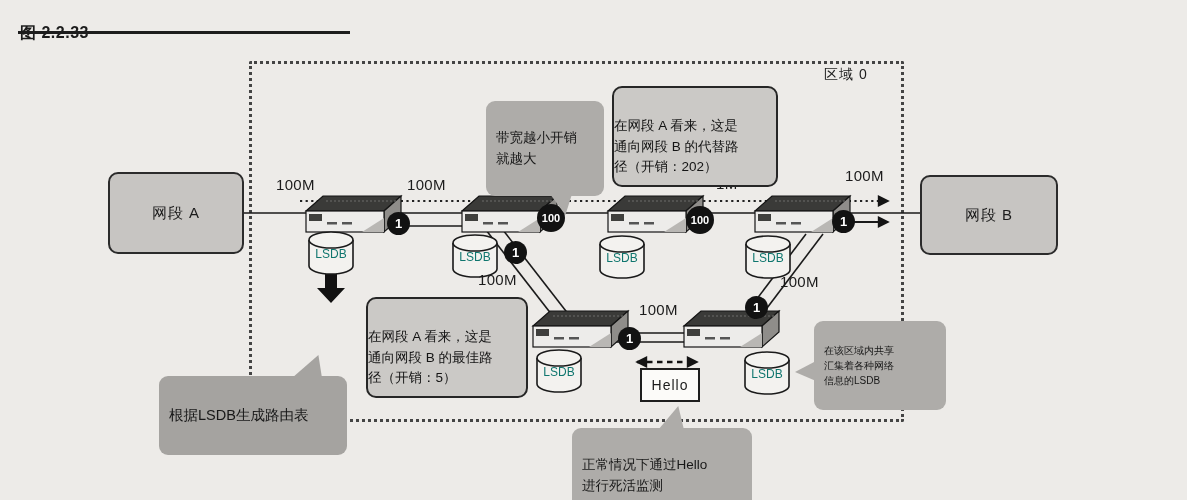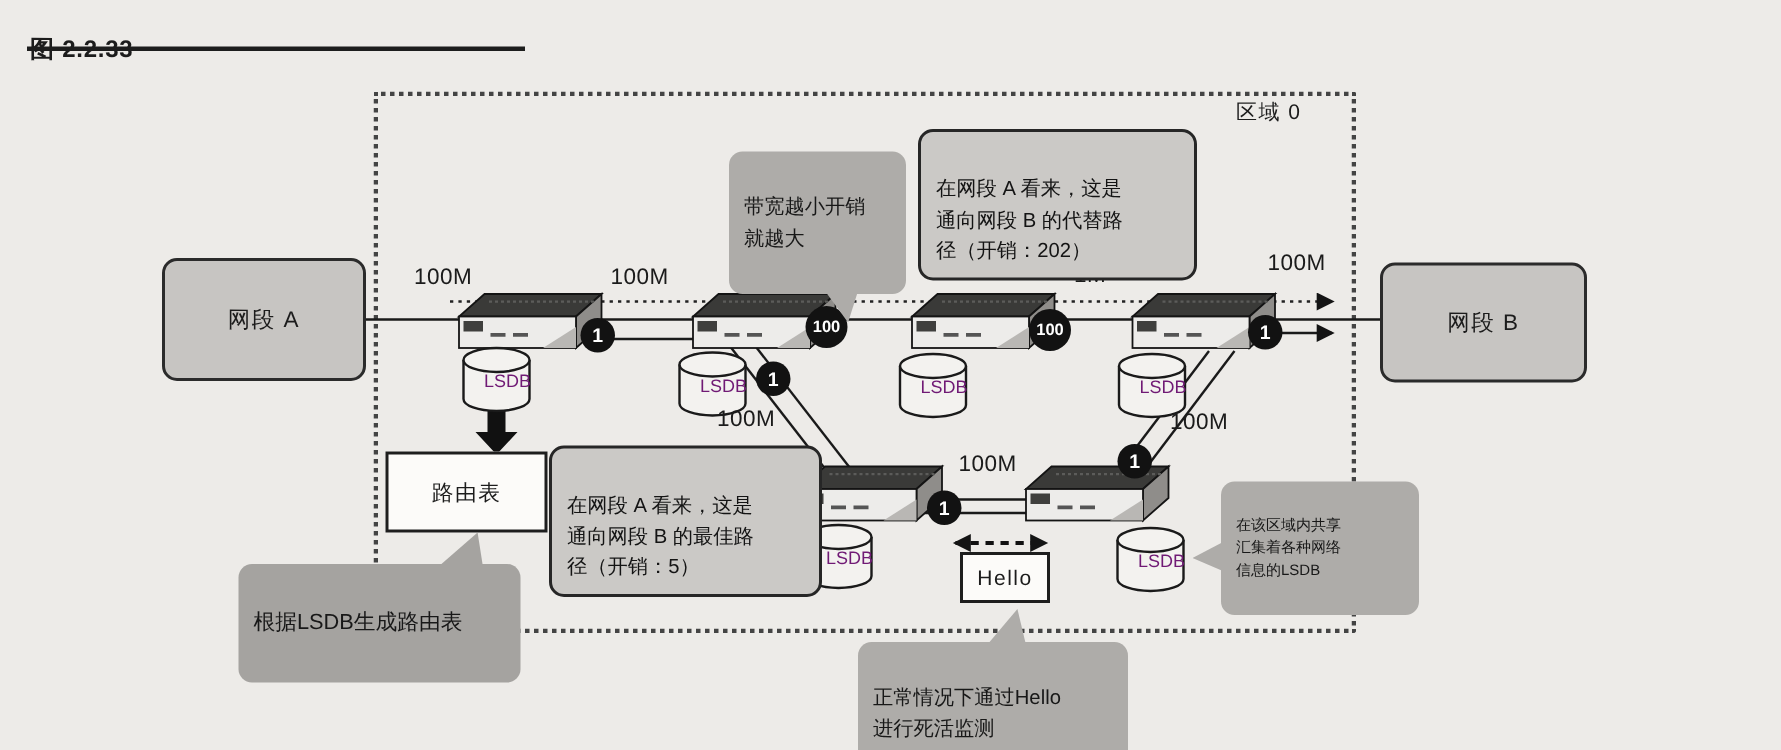--- a/index.html
+++ b/index.html
@@ -17,32 +17,32 @@
   .area-label{position:absolute;left:824px;top:66px;font-size:14px;letter-spacing:1px;}
   
   svg.wires{position:absolute;left:0;top:0;}
   
   .seg-box{position:absolute;background:#c7c5c2;border:2px solid #2b2b2b;border-radius:10px;
     display:flex;align-items:center;justify-content:center;font-size:15px;letter-spacing:1px;}
   .white-box{position:absolute;background:#fcfbf9;border:2px solid #1e1e1e;
     display:flex;align-items:center;justify-content:center;font-size:14.5px;letter-spacing:1px;}
   
   .lnk{position:absolute;font-size:15px;color:#1b1b1b;letter-spacing:.3px;}
-  .lsdb-lbl{position:absolute;width:46px;text-align:right;font-size:12px;color:#701a75;letter-spacing:0;}
+  .lsdb-lbl{position:absolute;width:46px;text-align:center;font-size:12px;color:#0f766e;letter-spacing:0;}
   
   .cost{position:absolute;background:#121212;color:#fff;border-radius:50%;
     display:flex;align-items:center;justify-content:center;font-weight:bold;}
   .cost.sm{width:23px;height:23px;font-size:13px;}
   .cost.lg{width:28px;height:28px;font-size:11px;}
   
   .bubble{position:absolute;background:#aeaca9;border-radius:9px;padding:7px 10px;
     font-size:13.5px;line-height:1.5;white-space:pre-line;color:#181818;}
   .bubble .tail{position:absolute;background:inherit;}
   .callout{position:absolute;background:#cbc9c6;border:2px solid #262626;border-radius:10px;
-    padding:8px 10px;font-size:13.5px;line-height:1.5;white-space:pre-line;color:#141414;}
+    padding:8px 0;font-size:13.5px;line-height:1.5;white-space:pre-line;color:#141414;}
 </style>
 </head>
 <body>
 
 <div class="stage">
 
   <div class="title-row">
     <span>图 2.2.33</span>
   </div>
   <div class="title-underline"></div>
@@ -111,23 +111,20 @@
   <div class="lsdb-lbl" style="left:536px;top:365px">LSDB</div>
   <div class="lsdb-lbl" style="left:744px;top:367px">LSDB</div>
 
   <div class="seg-box" style="left:920px;top:175px;width:134px;height:76px">
     <span>网段 B</span>
   </div>
   <div class="seg-box" style="left:108px;top:172px;width:132px;height:78px">
     <span>网段 A</span>
   </div>
 
-  <div class="white-box" style="left:257px;top:301px;width:104px;height:50px">
-    <span>路由表</span>
-  </div>
   <div class="white-box" style="left:640px;top:368px;width:56px;height:30px;font-size:14px">
     <span>Hello</span>
   </div>
 
   <div class="lnk" style="left:276px;top:176px">100M</div>
   <div class="lnk" style="left:407px;top:176px">100M</div>
   <div class="lnk" style="left:566px;top:176px">1M</div>
   <div class="lnk" style="left:716px;top:175px">1M</div>
   <div class="lnk" style="left:845px;top:167px">100M</div>
   <div class="lnk" style="left:478px;top:271px">100M</div>

